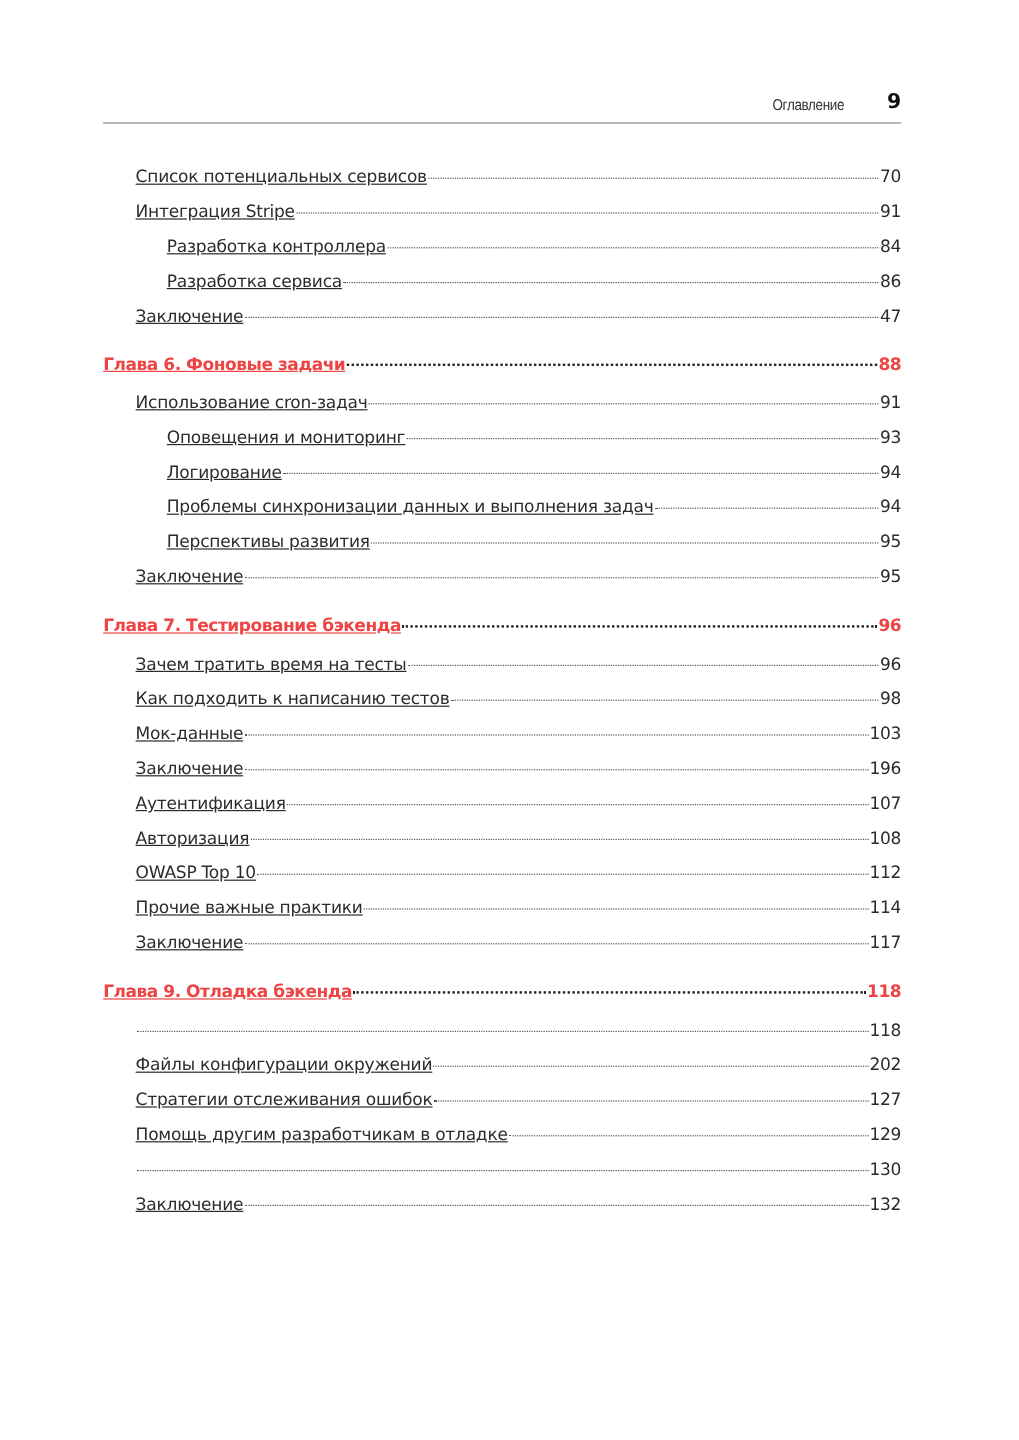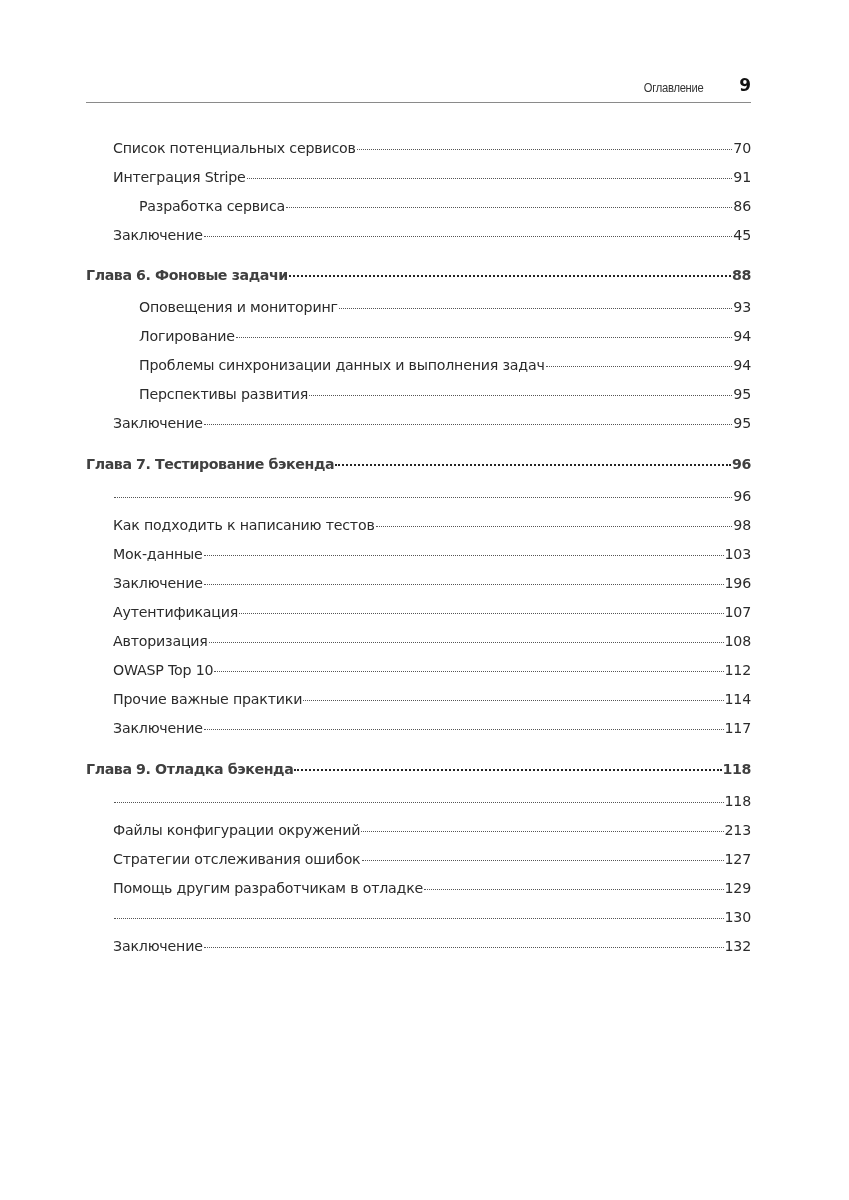--- a/index.html
+++ b/index.html
@@ -55,30 +55,31 @@
     height: 29px;
     line-height: 29px;
     font-size: 14.2px;
     white-space: nowrap;
     letter-spacing: -0.2px;
   }
   .toc-line.lvl1 { padding-left: 27px; }
   .toc-line.lvl2 { padding-left: 53px; }
   .toc-line.chapter {
     font-weight: bold;
-    color: #404040;
+    color: #ef4444;
     height: 30px;
     line-height: 30px;
     margin-top: 11px;
     margin-bottom: 3px;
     letter-spacing: -0.4px;
   }
   .toc-line.chapter.first { margin-top: 10px; }
   .toc-line .title {
     flex: 0 0 auto;
+    text-decoration: underline;
   }
   .toc-line .leader {
     flex: 1 1 auto;
     margin: 0 1px;
     height: 1px;
     border-bottom: 1.3px dotted #555;
     transform: translateY(-3px);
   }
   .toc-line.chapter .leader {
     border-bottom: 2px dotted #222;
@@ -102,35 +103,45 @@
     <span class="title">Список потенциальных сервисов</span>
     <span class="leader"></span>
     <span class="page">70</span>
   </div>
   <div class="toc-line lvl1">
     <span class="title">Интеграция Stripe</span>
     <span class="leader"></span>
     <span class="page">91</span>
   </div>
   <div class="toc-line lvl2">
+    <span class="title">Разработка контроллера</span>
+    <span class="leader"></span>
+    <span class="page">84</span>
+  </div>
+  <div class="toc-line lvl2">
     <span class="title">Разработка сервиса</span>
     <span class="leader"></span>
     <span class="page">86</span>
   </div>
   <div class="toc-line lvl1">
     <span class="title">Заключение</span>
     <span class="leader"></span>
-    <span class="page">45</span>
+    <span class="page">47</span>
   </div>
 
   <div class="toc-line chapter first">
     <span class="title">Глава 6. Фоновые задачи</span>
     <span class="leader"></span>
     <span class="page">88</span>
   </div>
+  <div class="toc-line lvl1">
+    <span class="title">Использование cron-задач</span>
+    <span class="leader"></span>
+    <span class="page">91</span>
+  </div>
   <div class="toc-line lvl2">
     <span class="title">Оповещения и мониторинг</span>
     <span class="leader"></span>
     <span class="page">93</span>
   </div>
   <div class="toc-line lvl2">
     <span class="title">Логирование</span>
     <span class="leader"></span>
     <span class="page">94</span>
   </div>
@@ -149,20 +160,21 @@
     <span class="leader"></span>
     <span class="page">95</span>
   </div>
 
   <div class="toc-line chapter">
     <span class="title">Глава 7. Тестирование бэкенда</span>
     <span class="leader"></span>
     <span class="page">96</span>
   </div>
   <div class="toc-line lvl1">
+    <span class="title">Зачем тратить время на тесты</span>
     <span class="leader"></span>
     <span class="page">96</span>
   </div>
   <div class="toc-line lvl1">
     <span class="title">Как подходить к написанию тестов</span>
     <span class="leader"></span>
     <span class="page">98</span>
   </div>
   <div class="toc-line lvl1">
     <span class="title">Мок-данные</span>
@@ -206,21 +218,21 @@
     <span class="leader"></span>
     <span class="page">118</span>
   </div>
   <div class="toc-line lvl1">
     <span class="leader"></span>
     <span class="page">118</span>
   </div>
   <div class="toc-line lvl1">
     <span class="title">Файлы конфигурации окружений</span>
     <span class="leader"></span>
-    <span class="page">213</span>
+    <span class="page">202</span>
   </div>
   <div class="toc-line lvl1">
     <span class="title">Стратегии отслеживания ошибок</span>
     <span class="leader"></span>
     <span class="page">127</span>
   </div>
   <div class="toc-line lvl1">
     <span class="title">Помощь другим разработчикам в отладке</span>
     <span class="leader"></span>
     <span class="page">129</span>

